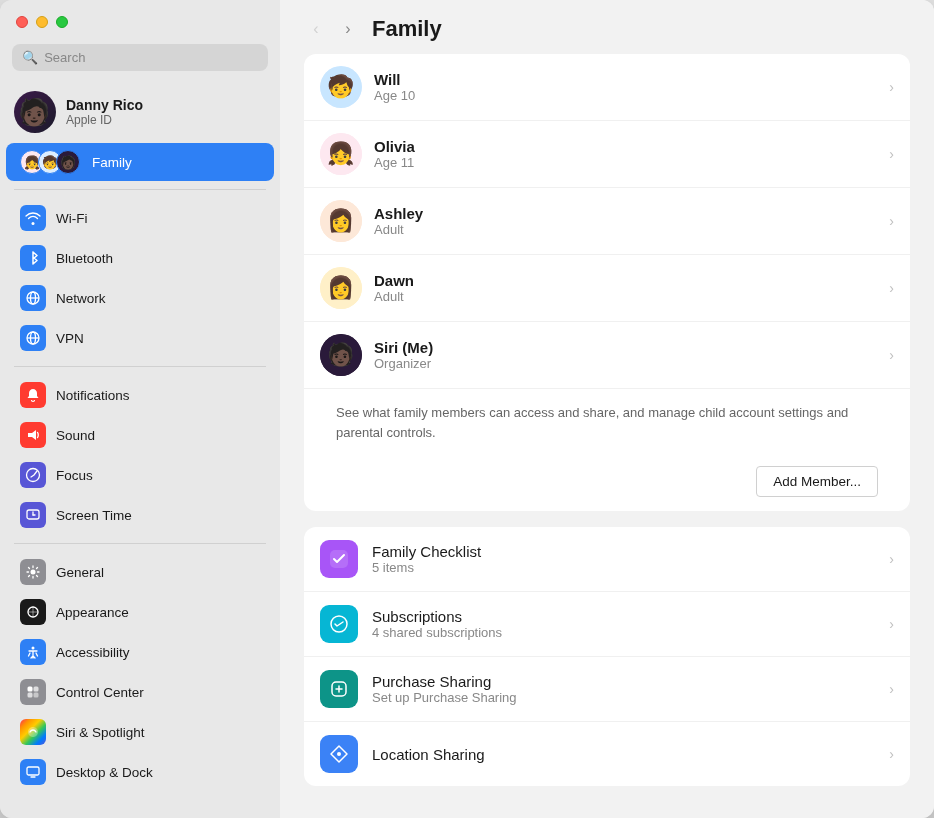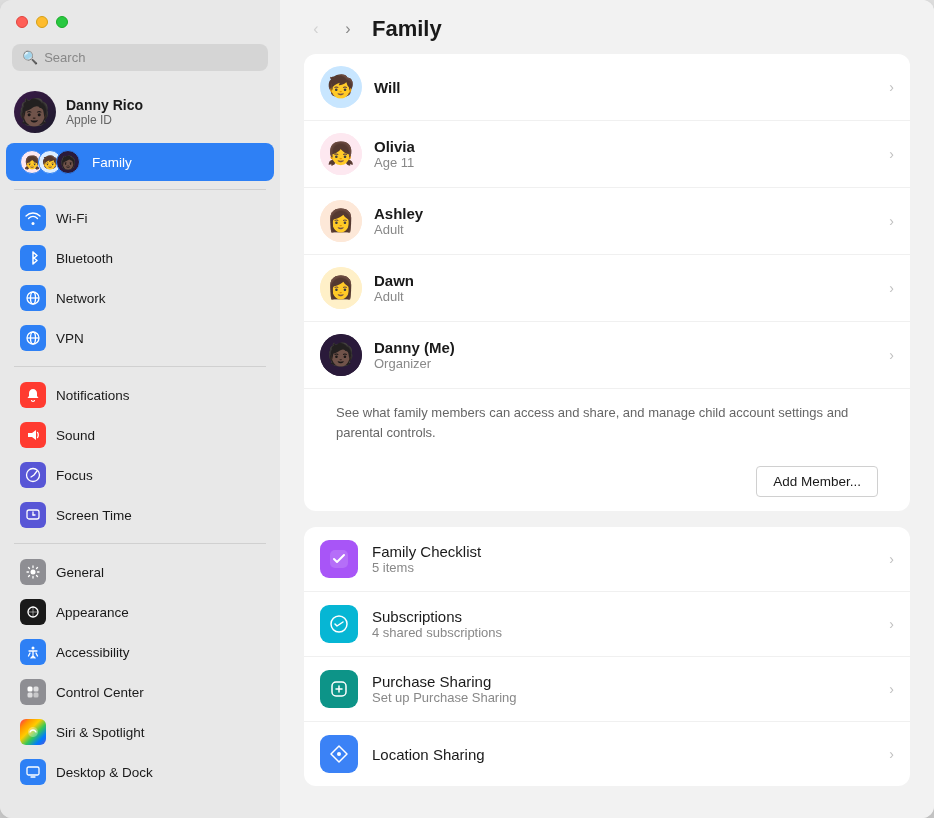--- a/index.html
+++ b/index.html
@@ -509,20 +509,21 @@
 
         <div class="member-row">
           <div class="member-avatar bg-blue-light">
             <svg width="42" height="42" viewBox="0 0 42 42">
               <circle cx="21" cy="21" r="21" fill="#c8e6ff"></circle>
               <text x="21" y="28" text-anchor="middle" font-size="22">🧒</text>
             </svg>
           </div>
           <div class="member-info">
             <span class="member-name">Will</span>
+            <span class="member-sub">Age 10</span>
           </div>
           <span class="chevron">›</span>
         </div>
 
         <div class="member-row">
           <div class="member-avatar" style="background:#fde8f0;">
             <svg width="42" height="42" viewBox="0 0 42 42">
               <circle cx="21" cy="21" r="21" fill="#fde8f0"></circle>
               <text x="21" y="28" text-anchor="middle" font-size="22">👧</text>
             </svg>
@@ -563,21 +564,21 @@
         </div>
 
         <div class="member-row">
           <div class="member-avatar" style="background:#2a1a3a;">
             <svg width="42" height="42" viewBox="0 0 42 42">
               <circle cx="21" cy="21" r="21" fill="#2a1a3a"></circle>
               <text x="21" y="28" text-anchor="middle" font-size="22">🧑🏿</text>
             </svg>
           </div>
           <div class="member-info">
-            <span class="member-name">Danny (Me)</span>
+            <span class="member-name">Siri (Me)</span>
             <span class="member-sub">Organizer</span>
           </div>
           <span class="chevron">›</span>
         </div>
 
         <div style="padding: 0 16px;">
           <p class="description-text">See what family members can access and share, and manage child account settings and parental controls.</p>
           <div class="add-member-row">
             <button class="add-member-btn">Add Member...</button>
           </div>

